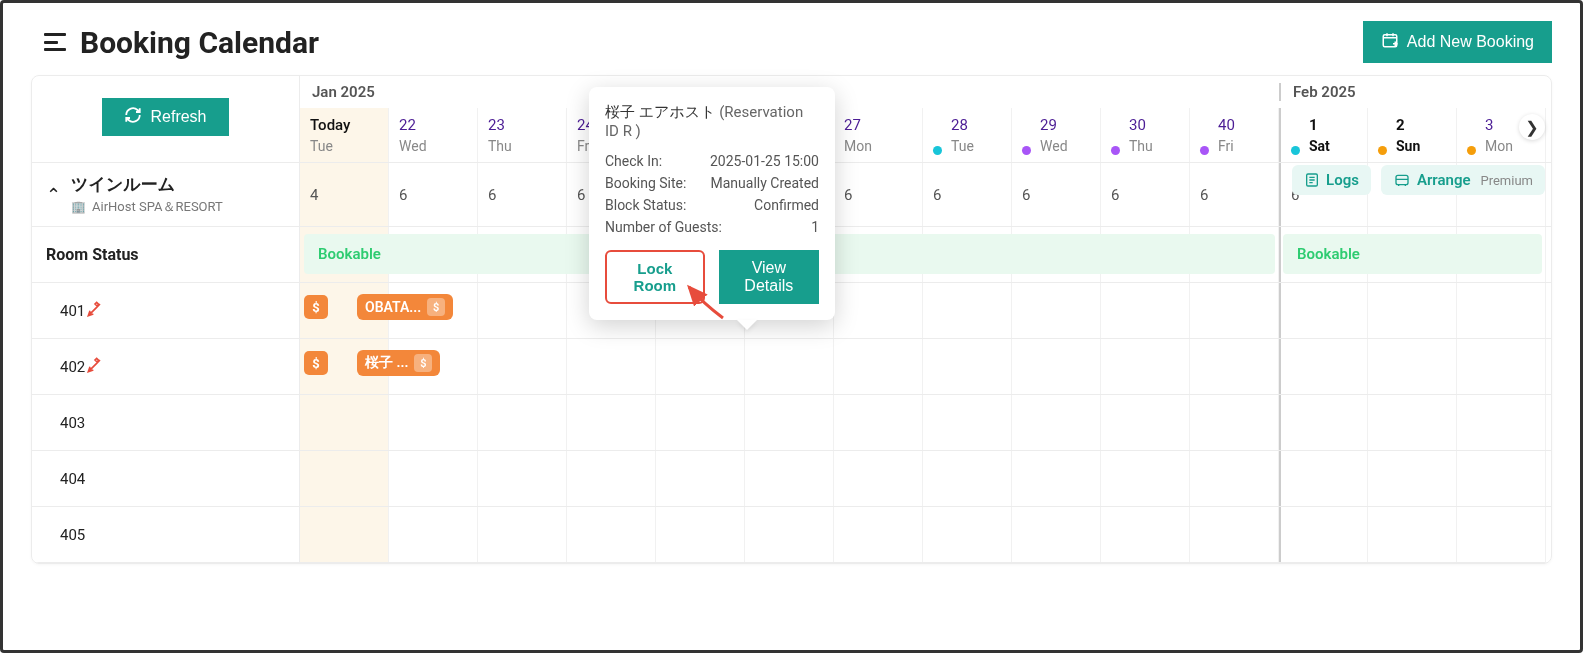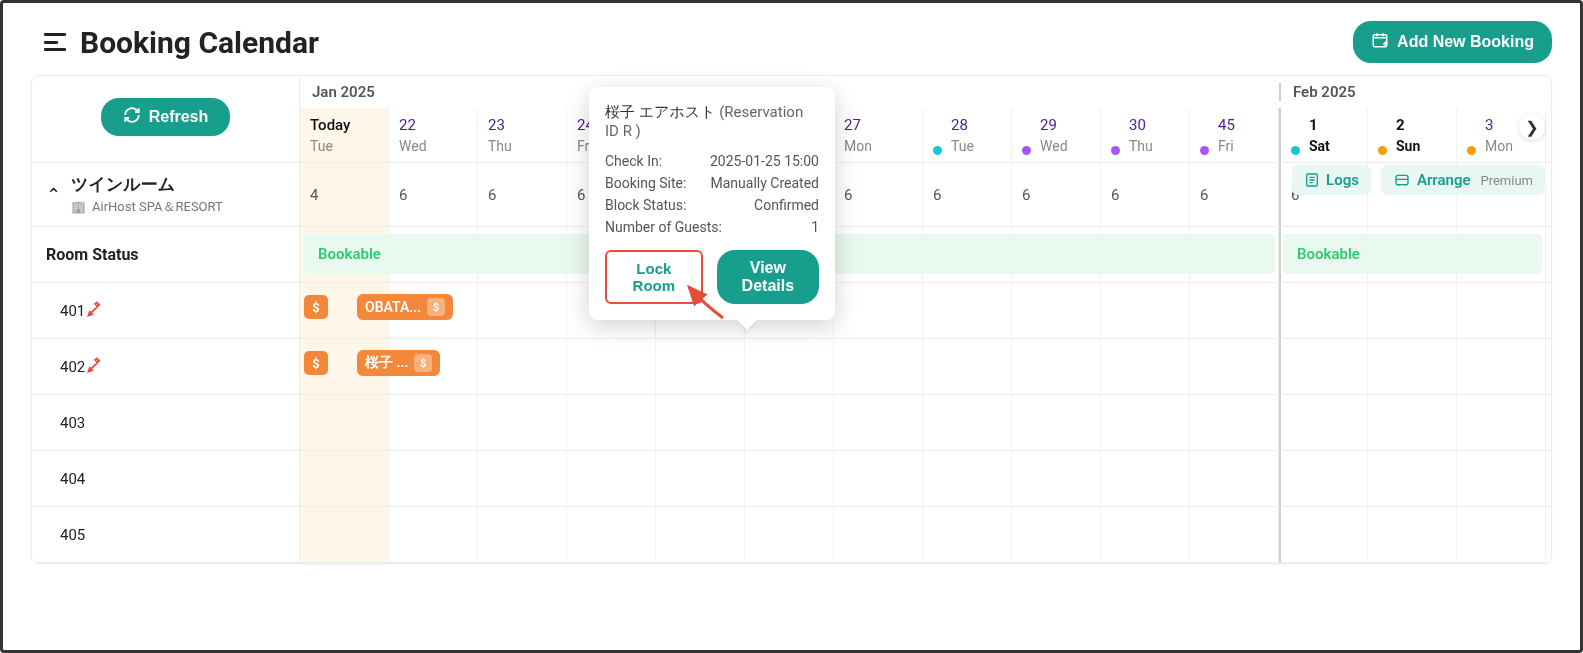--- a/index.html
+++ b/index.html
@@ -4,21 +4,21 @@
 <style>
 * { box-sizing: border-box; margin: 0; padding: 0; }
 body { font-family: -apple-system, BlinkMacSystemFont, "Segoe UI", Roboto, sans-serif; background:#fff; color:#222; }
 .frame { border:3px solid #333; border-radius:4px; margin:0; width:1583px; height:653px; position:relative; overflow:hidden; }
 .header { display:flex; align-items:center; justify-content:space-between; padding:18px 28px 12px 41px; }
 .header-left { display:flex; align-items:center; gap:14px; }
 .page-title { font-size:30px; font-weight:700; }
 .menu-icon { width:22px; height:18px; display:flex; flex-direction:column; justify-content:space-between; }
 .menu-icon span { display:block; height:3px; background:#222; border-radius:1px; }
 .menu-icon span:nth-child(1){width:22px;} .menu-icon span:nth-child(2){width:14px;} .menu-icon span:nth-child(3){width:22px;}
-.btn { display:inline-flex; align-items:center; gap:8px; border:none; border-radius:18px; padding:10px 18px; font-size:16px; font-weight:700; cursor:pointer; }
+.btn { display:inline-flex; align-items:center; gap:8px; border:none; border-radius:0; padding:10px 18px; font-size:16px; font-weight:400; cursor:pointer; }
 .btn-teal { background:#179e8d; color:#fff; }
 .add-icon svg,.refresh-icon svg { width:18px; height:18px; }
 .calendar-wrap { margin:0 28px; border:1px solid #ececec; border-radius:8px; box-shadow:0 1px 3px rgba(0,0,0,0.04); overflow:hidden; }
 .cal-top { display:flex; border-bottom:1px solid #ececec; position:relative; }
 .left-col { width:268px; flex:0 0 268px; border-right:1px solid #ececec; }
 .refresh-area { padding:22px 0 16px 0; text-align:center; }
 .month-row { display:flex; height:32px; align-items:center; }
 .month-label { font-weight:600; font-size:15px; color:#555; }
 .date-grid { display:flex; flex:1; }
 .date-col { flex:0 0 89px; width:89px; border-right:1px solid #f1f1f1; padding:8px 10px; position:relative; }
@@ -142,21 +142,21 @@
               <div class="day-num  ">29</div>
      <div class="day-name ">Wed</div>
             </div>
             <div class="date-col day-has-dot">
               <span class="dot dot-purple"></span>
               <div class="day-num  ">30</div>
      <div class="day-name ">Thu</div>
             </div>
             <div class="date-col day-has-dot">
               <span class="dot dot-purple"></span>
-              <div class="day-num  ">45</div>
+              <div class="day-num  ">40</div>
      <div class="day-name ">Fri</div>
             </div>
             <div class="date-col feb-start day-has-dot">
               <span class="dot dot-cyan"></span>
               <div class="day-num bold ">1</div>
      <div class="day-name bold">Sat</div>
             </div>
             <div class="date-col day-has-dot">
               <span class="dot dot-orange"></span>
               <div class="day-num bold ">2</div>

